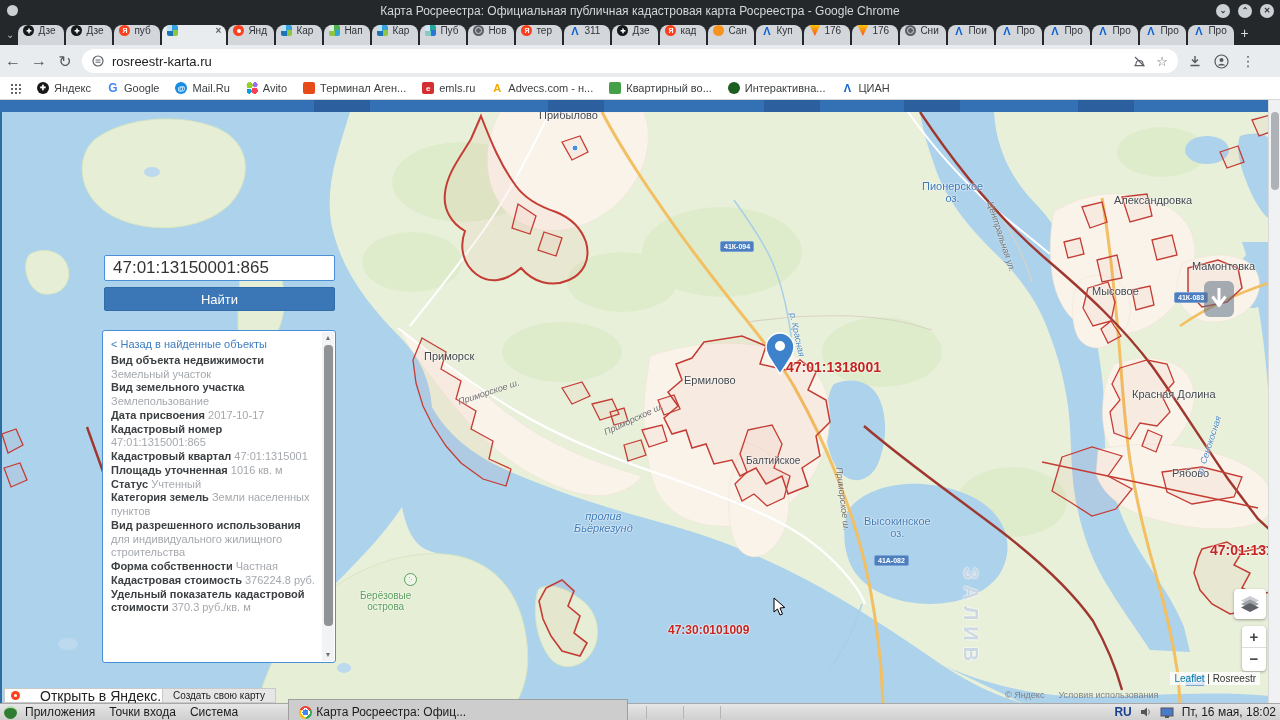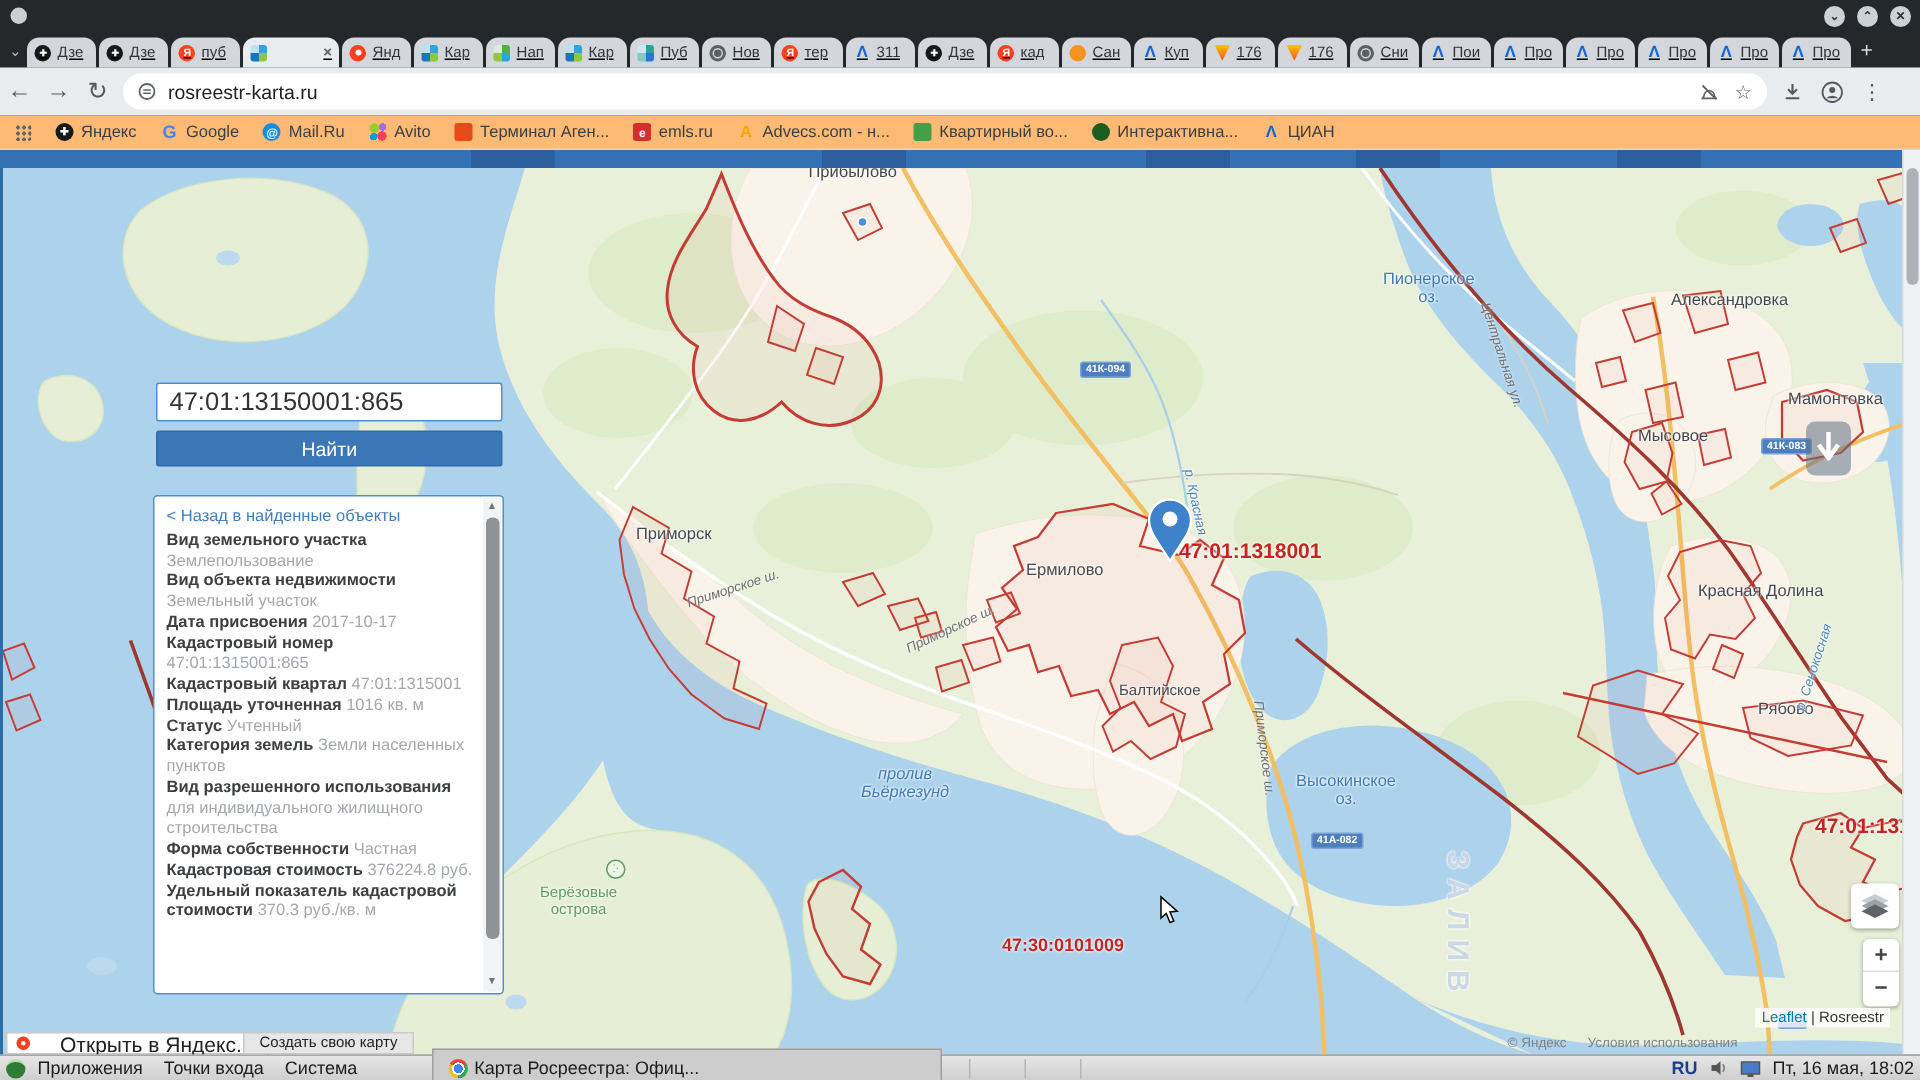--- a/index.html
+++ b/index.html
@@ -7,21 +7,21 @@
 
   
   #titlebar { position:absolute; left:0; top:0; width:1280px; height:22px; background:#24282b; display:flex; align-items:center; justify-content:center; }
   #titlebar .win-dot { position:absolute; left:7px; top:5px; width:11px; height:11px; border-radius:50%; background:#e9ecee; opacity:.85; }
   #title-text { color:#d4d7d9; font-size:12px; white-space:nowrap; }
   .win-controls { position:absolute; right:6px; top:4px; display:flex; gap:8px; }
   .win-btn { width:14px; height:14px; border-radius:50%; background:#ccd1d5; color:#2e3235; font-size:8px; line-height:14px; text-align:center; font-weight:bold; }
 
   #tabstrip { position:absolute; left:0; top:22px; width:1280px; height:23px; background:#24282b; display:flex; align-items:flex-end; padding-left:4px; }
   #tab-chevron { color:#b9bec2; font-size:10px; margin:0 4px 5px 2px; }
-  .tab { height:20px; width:46px; min-width:0; background:#d3d7db; border-radius:8px 8px 0 0; margin-right:2px; display:flex; align-items:center; padding:0 5px; gap:4px; overflow:hidden; flex:none;text-decoration:underline; }
+  .tab { height:20px; width:46px; min-width:0; background:#d3d7db; border-radius:8px 8px 0 0; margin-right:2px; display:flex; align-items:flex-start; padding:0 5px; gap:4px; overflow:hidden; flex:none; }
   .tab.active { background:#e9ecef; width:64px; }
   .tab-label { font-size:10px; color:#2f3337; white-space:nowrap; overflow:hidden; }
   .tab .tab-close { display:none; }
   .tab.active .tab-close { display:block; margin-left:auto; color:#5b6064; font-size:10px; font-weight:bold; }
   #new-tab { color:#d8dbde; font-size:14px; margin:0 0 4px 4px; }
 
   .ic { width:11px; height:11px; flex:none; border-radius:50%; display:inline-flex; align-items:center; justify-content:center; color:#fff; font-size:7px; font-weight:bold; }
   .ic-zen { background:#17181a; } .ic-zen::before { content:"✚"; font-size:6px; }
   .ic-ya { background:#fc3f1d; } .ic-ya::before { content:"Я"; }
   .ic-ok { background:#f7931e; }
@@ -33,21 +33,21 @@
   .ic-ymaps { background:#fc3f1d; } .ic-ymaps::before { content:""; width:4px; height:4px; background:#fff; border-radius:50%; }
   .ic-fire { border-radius:0; background:linear-gradient(180deg,#ffc400,#f4511e); clip-path:polygon(0 0,100% 0,50% 100%); }
 
   #toolbar { position:absolute; left:0; top:45px; width:1280px; height:32px; background:#e9ecef; display:flex; align-items:center; }
   .nav-ic { color:#55595e; font-size:16px; width:26px; text-align:center; }
   #addressbar { height:24px; width:1096px; background:#fff; border-radius:12px; display:flex; align-items:center; padding:0 10px; gap:8px; margin-left:4px; }
   #url-text { font-size:13px; color:#202124; flex:1; }
   .addr-right { display:flex; gap:10px; align-items:center; }
   #toolbar .after-bar { display:flex; gap:12px; align-items:center; margin-left:10px; color:#55595e; }
 
-  #bookmarksbar { position:absolute; left:0; top:77px; width:1280px; height:23px; background:#fdba74; border-bottom:1px solid #d6d9dc; display:flex; align-items:center; padding-left:10px; gap:16px; }
+  #bookmarksbar { position:absolute; left:0; top:77px; width:1280px; height:23px; background:#ffffff; border-bottom:1px solid #d6d9dc; display:flex; align-items:center; padding-left:10px; gap:16px; }
   .bk { display:flex; align-items:center; gap:5px; }
   .bk-label { font-size:11px; color:#3c4043; white-space:nowrap; }
   .bki { width:12px; height:12px; flex:none; display:inline-flex; align-items:center; justify-content:center; border-radius:2px; color:#fff; font-size:9px; font-weight:bold; }
   .bk-grid { background:radial-gradient(circle,#5f6368 1.2px,transparent 1.4px) 0 0/4px 4px; width:11px; height:11px; }
   .bk-zen { background:#17181a; border-radius:50%; } .bk-zen::before { content:"✚"; font-size:7px; }
   .bk-g { color:#4285f4; font-size:12px; } .bk-g::before { content:"G"; }
   .bk-mail { background:#168de2; border-radius:50%; } .bk-mail::before { content:"@"; font-size:8px; }
   .bk-avito { background:
       radial-gradient(circle at 30% 28%,#97cf26 0 3px,transparent 3.2px),
       radial-gradient(circle at 76% 22%,#a169f7 0 2.4px,transparent 2.6px),
@@ -118,20 +118,21 @@
     conic-gradient(from -60deg,#ea4335 0 120deg,#34a853 0 240deg,#fbbc05 0 360deg); }
   #tray { margin-left:auto; display:flex; align-items:center; gap:8px; padding-right:4px; }
   #tray-lang { color:#1a3f8f; font-weight:bold; }
   .tb-slot { width:1px; height:13px; background:#b5b5b5; margin:0 18px; }
 </style>
 </head>
 <body>
 
 <div id="titlebar">
   <span class="win-dot"></span>
+  <span id="title-text">Карта Росреестра: Официальная публичная кадастровая карта Росреестра - Google Chrome</span>
   <span class="win-controls">
     <span class="win-btn">⌄</span>
     <span class="win-btn">⌃</span>
     <span class="win-btn">✕</span>
   </span>
 </div>
 
 <div id="tabstrip">
   <span id="tab-chevron">⌄</span>
   <div style="display:flex;align-items:flex-end;">
@@ -542,23 +543,23 @@
 
     
     <input id="search-input" value="47:01:13150001:865" style="">
     <button id="search-btn">Найти</button>
 
     <div id="details">
       <div id="details-content">
         <a id="back-link" href="#">&lt; Назад в найденные объекты</a>
         <div>
 
+            <div class="field"><b>Вид объекта недвижимости</b> <span>Земельный участок</span></div>
+
             <div class="field"><b>Вид земельного участка</b> <span>Землепользование</span></div>
-
-            <div class="field"><b>Вид объекта недвижимости</b> <span>Земельный участок</span></div>
 
             <div class="field"><b>Дата присвоения</b> <span>2017-10-17</span></div>
 
             <div class="field"><b>Кадастровый номер</b> <span>47:01:1315001:865</span></div>
 
             <div class="field"><b>Кадастровый квартал</b> <span>47:01:1315001</span></div>
 
 
             <div class="field"><b>Площадь уточненная</b> <span>1016 кв. м</span></div>
 

